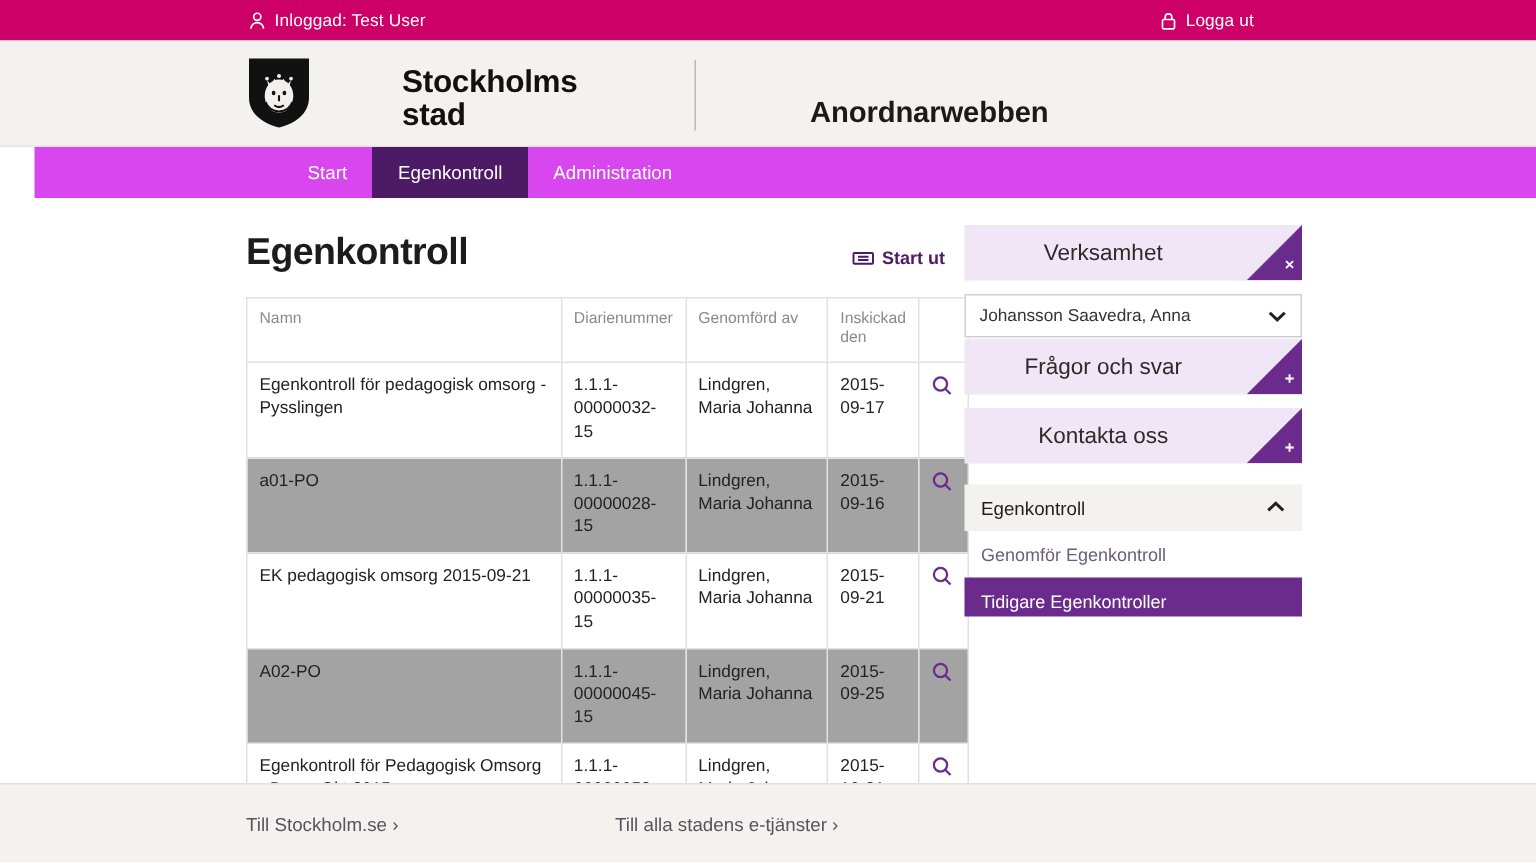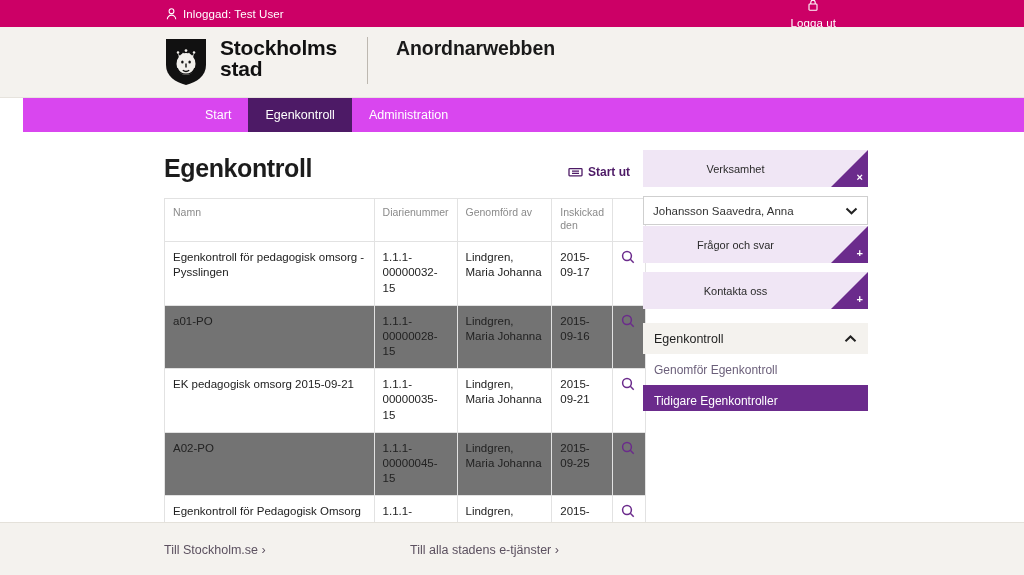--- a/index.html
+++ b/index.html
@@ -25,38 +25,38 @@
     font-size: 11.5px;
   }
   .topbar-left {
     position: absolute;
     left: 166px;
     display: flex; align-items: center; gap: 6px;
   }
   .topbar-right {
     position: absolute;
     right: 188px;
-    display: flex; align-items: center; gap: 6px; flex-direction: column;
+    display: flex; align-items: center; gap: 6px;
   }
   .topbar a, .topbar span { color: #fff; text-decoration: none; }
   .tb-label { letter-spacing: .1px; }
   .ico { display: inline-block; line-height: 0; }
 
   
   .brandband {
     height: 71px;
     background: #f4f2ee;
     display: flex;
     align-items: center;
     position: relative;
     border-bottom: 1px solid #e6e3dd;
   }
   .brand-inner {
     position: absolute; left: 164px;
-    display: flex; align-items: flex-start;
+    display: flex; align-items: flex-end; gap: 48px;
   }
   .shield-wrap { width: 44px; height: 50px; margin-right: 12px; }
   .wordmark {
     font-size: 21px; line-height: 1.02;
     font-weight: 700; color: #111111;
     letter-spacing: -.2px;
   }
   .divider-v {
     width: 1px; height: 47px; background: #bdb8b0;
     margin: 0 28px 0 30px;
@@ -127,36 +127,36 @@
     color: #8a8a8a;
     font-size: 10.5px;
     line-height: 1.25;
   }
   table.ek td { padding: 8px 8px 9px 8px; line-height: 1.32; }
   .c-namn  { width: 211px; }
   .c-diarie{ width: 79px; }
   .c-genom { width: 95px; }
   .c-insk  { width: 47px; }
   .c-ico   { width: 33px; text-align: center !important; }
-  tr.alt td { background: #737373; }
+  tr.alt td { background: #a3a3a3; }
   td.icon-cell { text-align: center; padding-top: 10px; }
   .mag { color: #6b2b8c; }
 
   
   .panel {
     position: relative;
     height: 37px;
     background: #f0e6f5;
     margin-bottom: 9px;
     overflow: hidden;
   }
   .panel-label {
     position: absolute; left: 0; right: 40px; top: 0; bottom: 0;
     display: flex; align-items: center; justify-content: center;
-    font-size: 11px; color: #2b2b2b;
+    font-size: 15px; color: #2b2b2b;
   }
   .corner {
     position: absolute; right: 0; top: 0;
     width: 37px; height: 37px;
   }
   .corner .tri {
     position: absolute; inset: 0;
     background: #6b2b8c;
     clip-path: polygon(100% 0, 100% 100%, 0 100%);
   }

